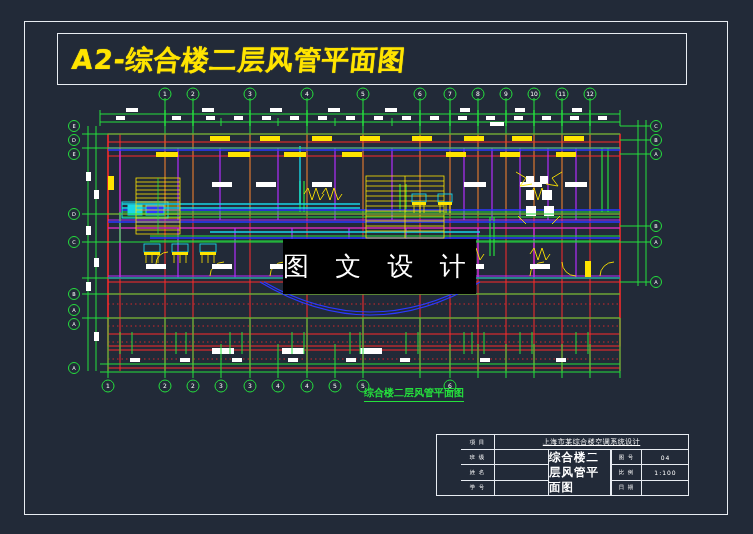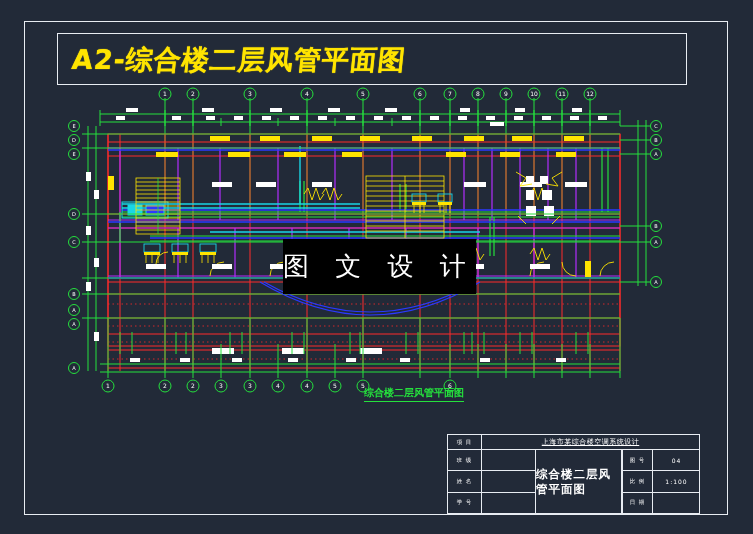--- a/index.html
+++ b/index.html
@@ -30,23 +30,23 @@
              background:#000;display:flex;align-items:center;justify-content:flex-start;}
   .watermark span{color:#fff;font-size:26px;letter-spacing:9px;font-weight:500;
                   font-family:"DejaVu Sans","Liberation Sans",sans-serif;}
 
   
   .caption{position:absolute;left:364px;top:386px;color:#25e03d;font-size:10px;
            font-weight:bold;letter-spacing:0px;white-space:nowrap;
            border-bottom:1.5px solid #25e03d;padding-bottom:1px;}
 
   
-  .title-block{position:absolute;left:447px;top:434px;width:253px;height:80px;
+  .title-block{position:absolute;left:436px;top:434px;width:253px;height:62px;
                border:1px solid #e8ecf2;box-sizing:border-box;
-               display:flex;flex-direction:column;}
+               display:flex;flex-direction:column;padding-left:24px;}
   .tb-cell{border-right:1px solid #e8ecf2;box-sizing:border-box;
            display:flex;align-items:center;justify-content:center;
            color:#fff;font-size:5.5px;letter-spacing:1px;overflow:hidden;
            font-family:"DejaVu Sans","Liberation Sans",sans-serif;}
   .tb-cell:last-child{border-right:none;}
   .tb-label{width:34px;flex:none;}
   .tb-blank{width:54px;flex:none;}
   .tb-project{flex:1;font-size:7px;letter-spacing:0.5px;text-decoration:underline;}
   .tb-main{flex:1;font-size:11.5px;font-weight:bold;letter-spacing:1px;}
   .tb-key{width:30px;flex:none;font-size:5.5px;}

